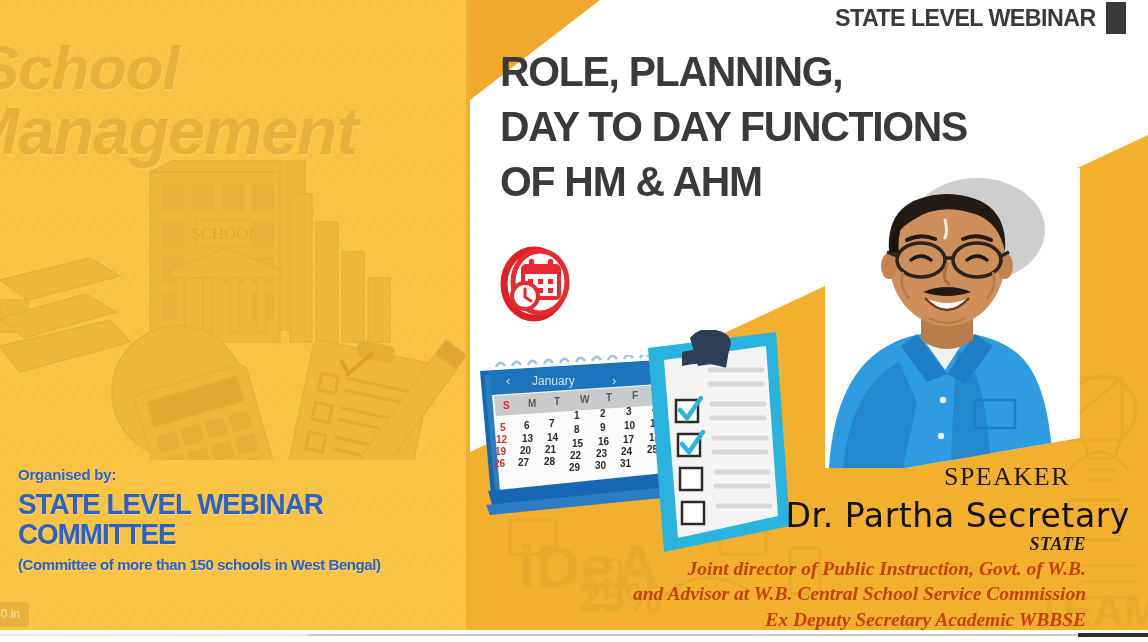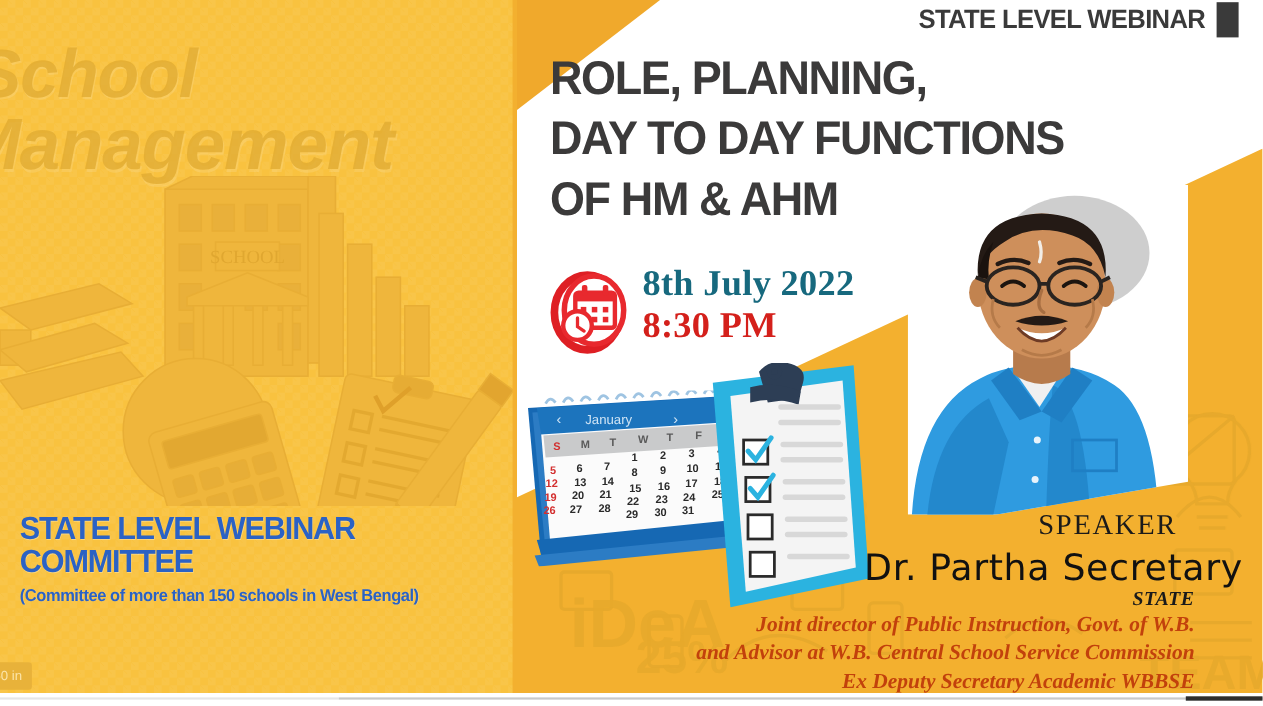--- a/index.html
+++ b/index.html
@@ -297,20 +297,21 @@
           <g transform="rotate(36 400 270)">
             <rect x="384" y="188" width="26" height="128" rx="3"></rect>
             <polygon points="384,316 410,316 397,344" fill="#E6AC34"></polygon>
             <rect x="384" y="170" width="26" height="18" fill="#E2A52F"></rect>
           </g>
         </g>
       </svg>
     </div>
 
     <div class="org-block">
+      <div class="org-by">Organised by:</div>
       <div class="org-name">STATE LEVEL WEBINAR COMMITTEE</div>
       <div class="org-sub">(Committee of more than 150 schools in West Bengal)</div>
     </div>
 
     <div class="dim-tooltip">× 750 in</div>
   </div>
 
   <div class="sep-strip"></div>
 
   <div class="right-panel">
@@ -374,24 +375,20 @@
               <rect x="38" y="39" width="5" height="5"></rect>
               <rect x="48" y="39" width="5" height="5"></rect>
             <rect x="28" y="48" width="5" height="5"></rect>
               <rect x="38" y="48" width="5" height="5"></rect>
               <rect x="48" y="48" width="5" height="5"></rect>
           </g>
           <circle cx="25" cy="56" r="13" fill="#ffffff" stroke="#E8292E" stroke-width="4"></circle>
           <path d="M25 49 v8 l6 4" fill="none" stroke="#E8292E" stroke-width="3" stroke-linecap="round"></path>
         </svg>
       </div>
-      <div class="dt-text">
-        <div class="dt-date">8th July 2022</div>
-        <div class="dt-time">8:30 PM</div>
-      </div>
     </div>
 
     <div class="cal-art">
       <svg viewBox="0 0 250 160" xmlns="http://www.w3.org/2000/svg">
         <defs>
           <clipPath id="calclip">
               <rect x="0" y="0" width="250" height="160"></rect>
             </clipPath>
         </defs>
         <g clip-path="url(#calclip)">

